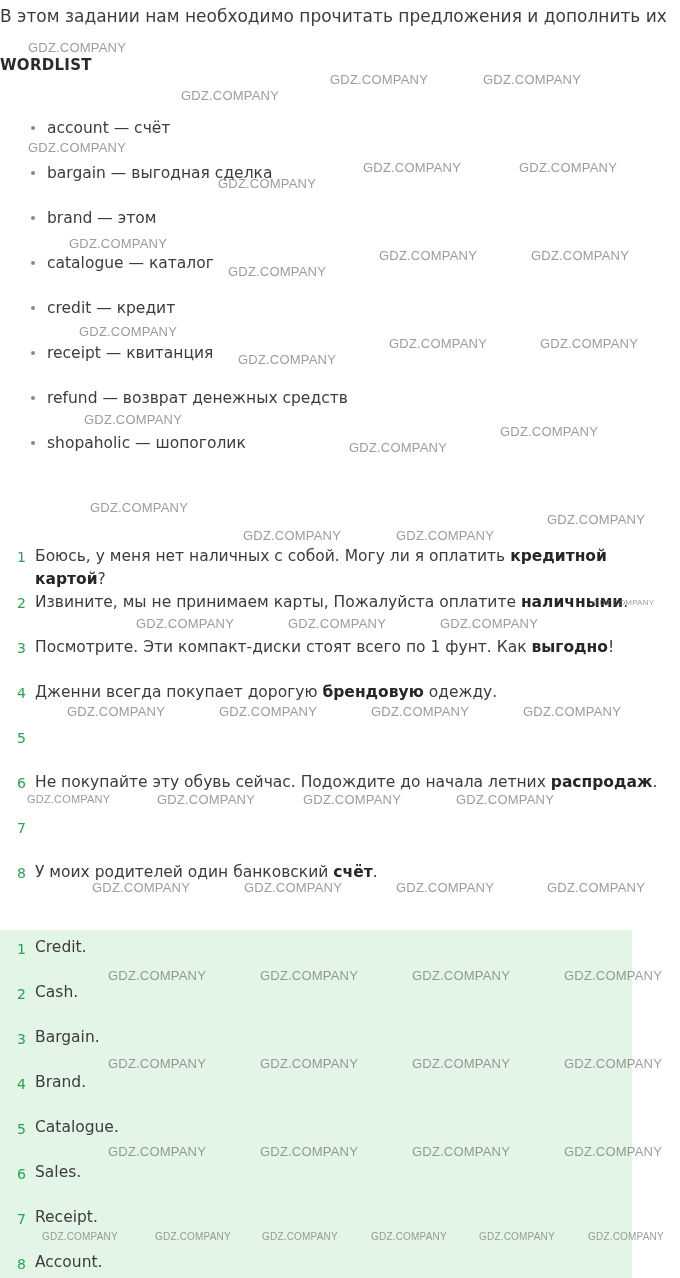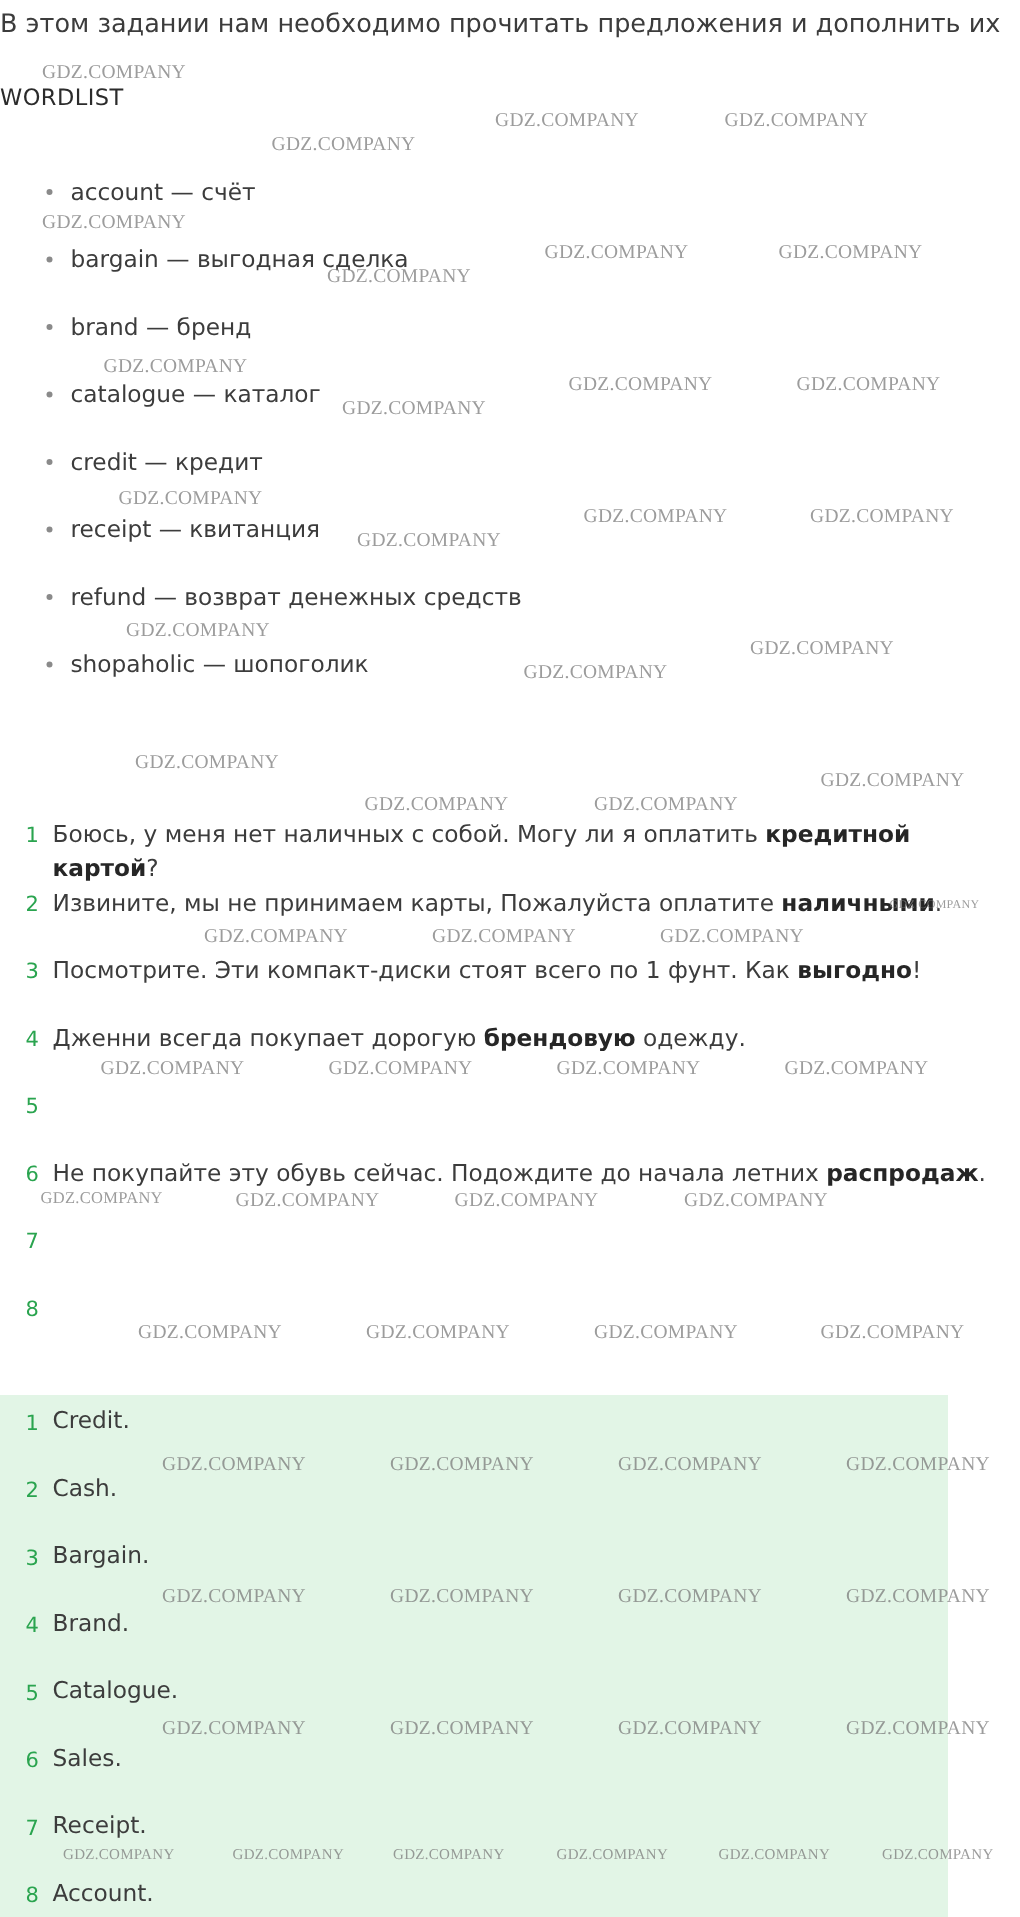--- a/index.html
+++ b/index.html
@@ -16,21 +16,21 @@
     overflow: hidden;
   }
   .page {
     position: relative;
     width: 680px;
     min-height: 1278px;
   }
   
   .wm {
     position: absolute;
-    font-family: Liberation Serif, serif;
+    font-family: Liberation Sans, sans-serif;
     color: #7b7b7b;
     opacity: .75;
     white-space: nowrap;
     letter-spacing: .2px;
     pointer-events: none;
     z-index: 3;
   }
   
   .intro {
     position: absolute;
@@ -40,21 +40,21 @@
     font-size: 17px;
     line-height: 20px;
     color: #3c3c3c;
     z-index: 2;
   }
   .wordlist-title {
     position: absolute;
     left: 0;
     top: 56px;
     font-size: 15px;
-    font-weight: normal;
+    font-weight: bold;
     color: #2b2b2b;
     letter-spacing: .3px;
     z-index: 2;
   }
   
   .wordlist {
     position: absolute;
     left: 0;
     top: 104px;
     width: 672px;
@@ -136,37 +136,37 @@
 
 <div class="page">
 
   <div class="intro">В этом задании нам необходимо прочитать предложения и дополнить их</div>
 
   <div class="wordlist-title">WORDLIST</div>
 
   <ul class="wordlist">
     <li><span class="bullet"></span><span>account — счёт</span></li>
     <li><span class="bullet"></span><span>bargain — выгодная сделка</span></li>
-    <li><span class="bullet"></span><span>brand — бренд</span></li>
+    <li><span class="bullet"></span><span>brand — этом</span></li>
     <li><span class="bullet"></span><span>catalogue — каталог</span></li>
     <li><span class="bullet"></span><span>credit — кредит</span></li>
     <li><span class="bullet"></span><span>receipt — квитанция</span></li>
     <li><span class="bullet"></span><span>refund — возврат денежных средств</span></li>
     <li><span class="bullet"></span><span>shopaholic — шопоголик</span></li>
   </ul>
 
   <div class="sentences">
       <div class="srow"><span class="num">1</span><span>Боюсь, у меня нет наличных с собой. Могу ли я оплатить <b>кредитной картой</b>?</span></div>
       <div class="srow"><span class="num">2</span><span>Извините, мы не принимаем карты, Пожалуйста оплатите <b>наличными</b>.</span></div>
       <div class="srow"><span class="num">3</span><span>Посмотрите. Эти компакт-диски стоят всего по 1 фунт. Как <b>выгодно</b>!</span></div>
       <div class="srow"><span class="num">4</span><span>Дженни всегда покупает дорогую <b>брендовую</b> одежду.</span></div>
       <div class="srow"><span class="num">5</span></div>
       <div class="srow"><span class="num">6</span><span>Не покупайте эту обувь сейчас. Подождите до начала летних <b>распродаж</b>.</span></div>
       <div class="srow"><span class="num">7</span></div>
-      <div class="srow"><span class="num">8</span></div>
+      <div class="srow"><span class="num">8</span><span>У моих родителей один банковский <b>счёт</b>.</span></div>
     </div>
 
   <div class="answers">
       <div class="arow"><span class="num">1</span><span>Credit.</span></div>
       <div class="arow"><span class="num">2</span><span>Cash.</span></div>
       <div class="arow"><span class="num">3</span><span>Bargain.</span></div>
       <div class="arow"><span class="num">4</span><span>Brand.</span></div>
       <div class="arow"><span class="num">5</span><span>Catalogue.</span></div>
       <div class="arow"><span class="num">6</span><span>Sales.</span></div>
       <div class="arow"><span class="num">7</span><span>Receipt.</span></div>

